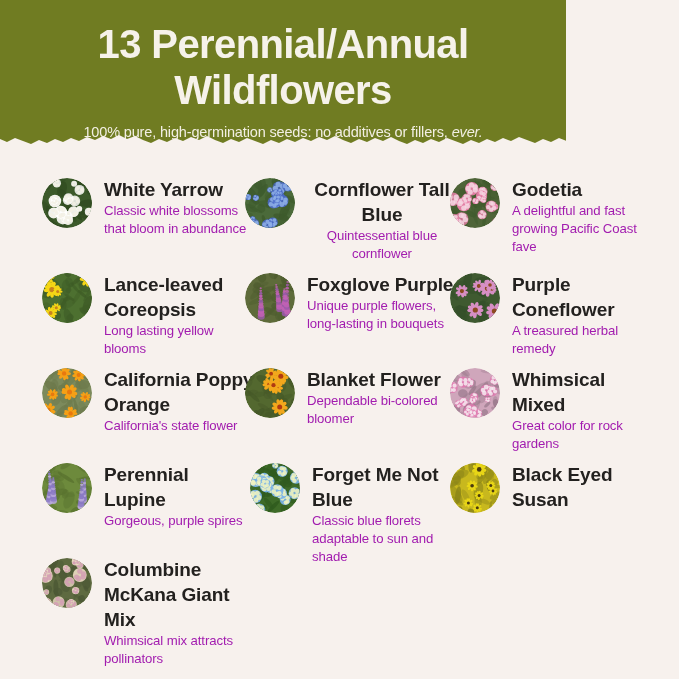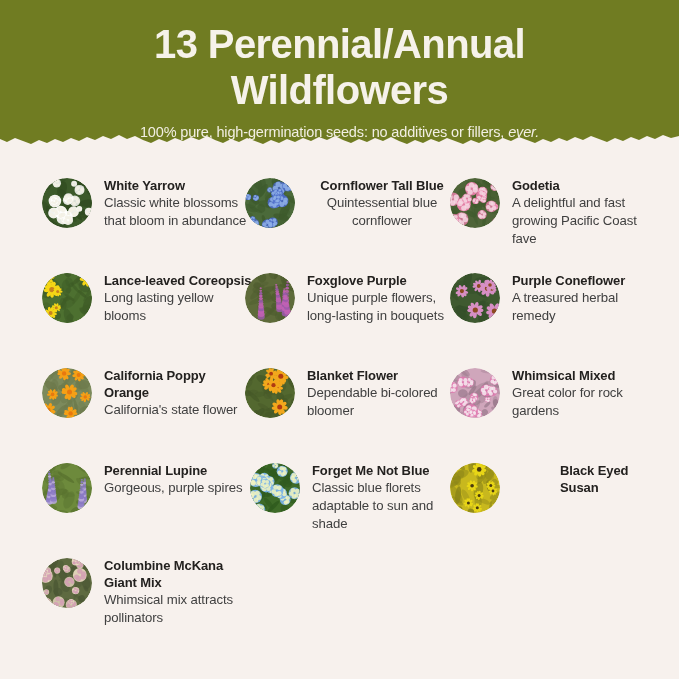--- a/index.html
+++ b/index.html
@@ -11,21 +11,21 @@
     height: 679px;
     background: #f7f1ed;
     font-family: "Liberation Sans", sans-serif;
     overflow: hidden;
     position: relative;
   }
 
   
   .banner {
     position: relative;
-    width: 679px;
+    width: 566px;
     height: 152px;
     background: #707c22;
     overflow: hidden;
   }
   .banner-inner {
     padding-top: 22px;
     text-align: center;
   }
   .banner-title {
     color: #f6f2ea;
@@ -79,28 +79,28 @@
     position: relative;
     margin-top: 2px;
   }
   .thumb svg { display: block; }
   .txt {
     margin-left: 12px;
     padding-top: 1px;
   }
   .name {
     color: #23211f;
-    font-size: 13px;
+    font-size: 19px;
     font-weight: 700;
     line-height: 1.32;
     letter-spacing: -0.1px;
     margin: 0;
   }
   .desc {
-    color: #404040;
+    color: #a21caf;
     font-size: 13.2px;
     font-weight: 400;
     line-height: 1.36;
     letter-spacing: -0.1px;
     margin: 0;
   }
 </style>
 </head>
 <body>
 
@@ -1565,21 +1565,21 @@
             <circle cx="13.8" cy="18.3" r="1.9" fill="#f2f5c0" opacity="0.85"></circle>
             <circle cx="17.2" cy="18.9" r="1.9" fill="#f2f5c0" opacity="0.85"></circle>
           </g>
         </svg>
       </div>
       <div class="txt">
         <p class="name">Forget Me Not Blue</p>
         <p class="desc">Classic blue florets adaptable to sun and shade</p>
       </div>
     </div>
-    <div class="item" style="left: 450px; top: 285px; width: 212px; gap: 48px;">
+    <div class="item" style="left: 450px; top: 285px; width: 212px;">
       <div class="thumb">
         <svg width="50" height="50" viewBox="0 0 50 50">
           <defs>
             <clipPath id="cp12">
               <circle cx="25" cy="25" r="25"></circle>
             </clipPath>
           </defs>
           <g clip-path="url(#cp12)">
             <rect width="50" height="50" fill="#c8b81e"></rect>
             <ellipse cx="40.5" cy="45.4" rx="7.1" ry="1.4" fill="#8a8418" opacity="0.67" transform="rotate(94 40.5 45.4)"></ellipse>

